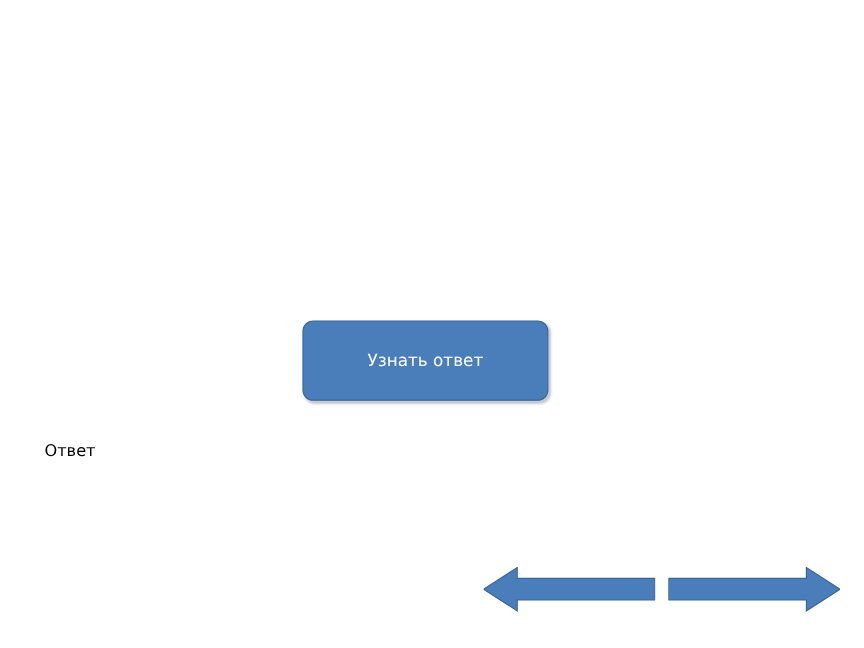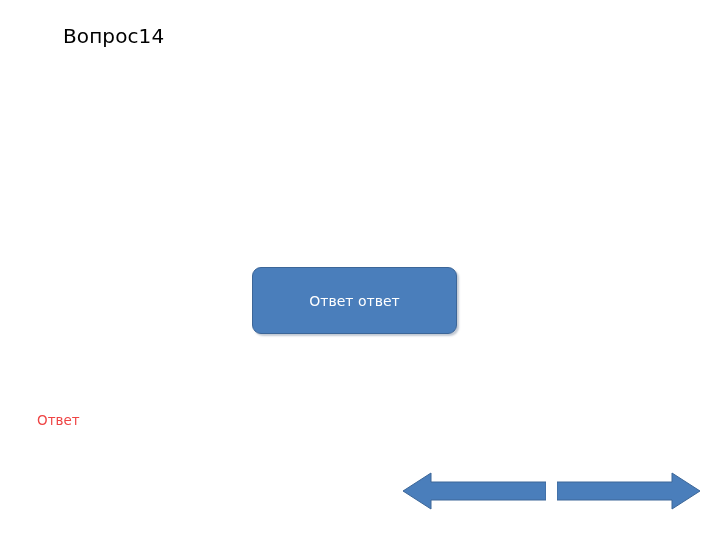--- a/index.html
+++ b/index.html
@@ -55,23 +55,22 @@
     white-space: nowrap;
   }
 
   
   #answer-label {
     position: absolute;
     left: 37px;
     top: 367px;
     font-size: 13.5px;
     line-height: 18px;
-    color: #ef4444;
+    color: #000000;
     white-space: nowrap;
-    margin-top: 44px;
   }
 
   
   .nav-arrow {
     position: absolute;
     top: 472px;
     width: 143px;
     height: 38px;
     cursor: pointer;
   }
@@ -108,24 +107,23 @@
     left: 0px;
     width: 113px;
     justify-content: center;
   }
 </style>
 </head>
 <body>
 
 <div id="slide">
 
-  <div id="slide-title">Вопрос14</div>
 
   <div id="reveal-button">
-    <span id="reveal-button-label">Ответ ответ</span>
+    <span id="reveal-button-label">Узнать ответ</span>
   </div>
 
   <div id="answer-label">Ответ</div>
 
   <div class="nav-arrow" id="nav-prev">
     <svg width="143" height="38" viewBox="0 0 143 38">
       <polygon points="0,19 28,1 28,10 143,10 143,28 28,28 28,37" fill="#4a7ebb" stroke="#3c6698" stroke-width="1"></polygon>
     </svg>
   </div>
 

